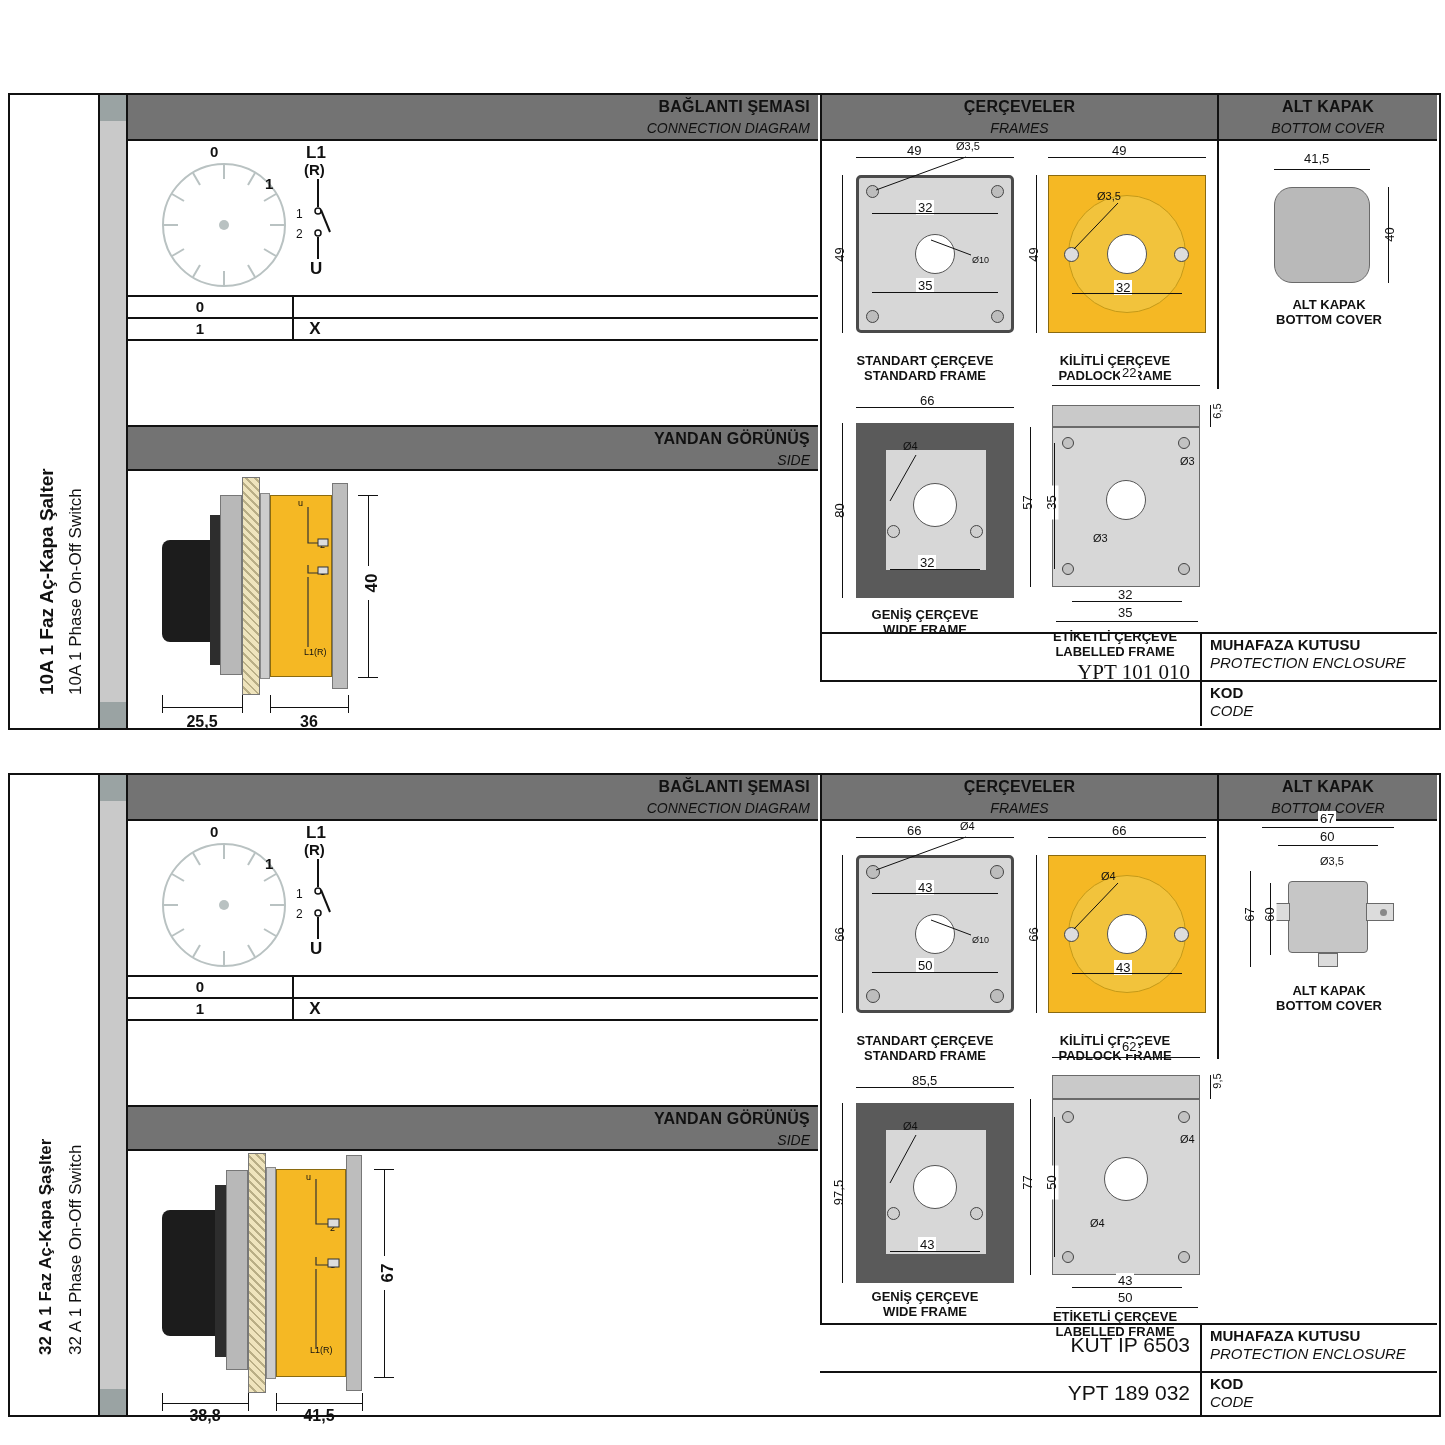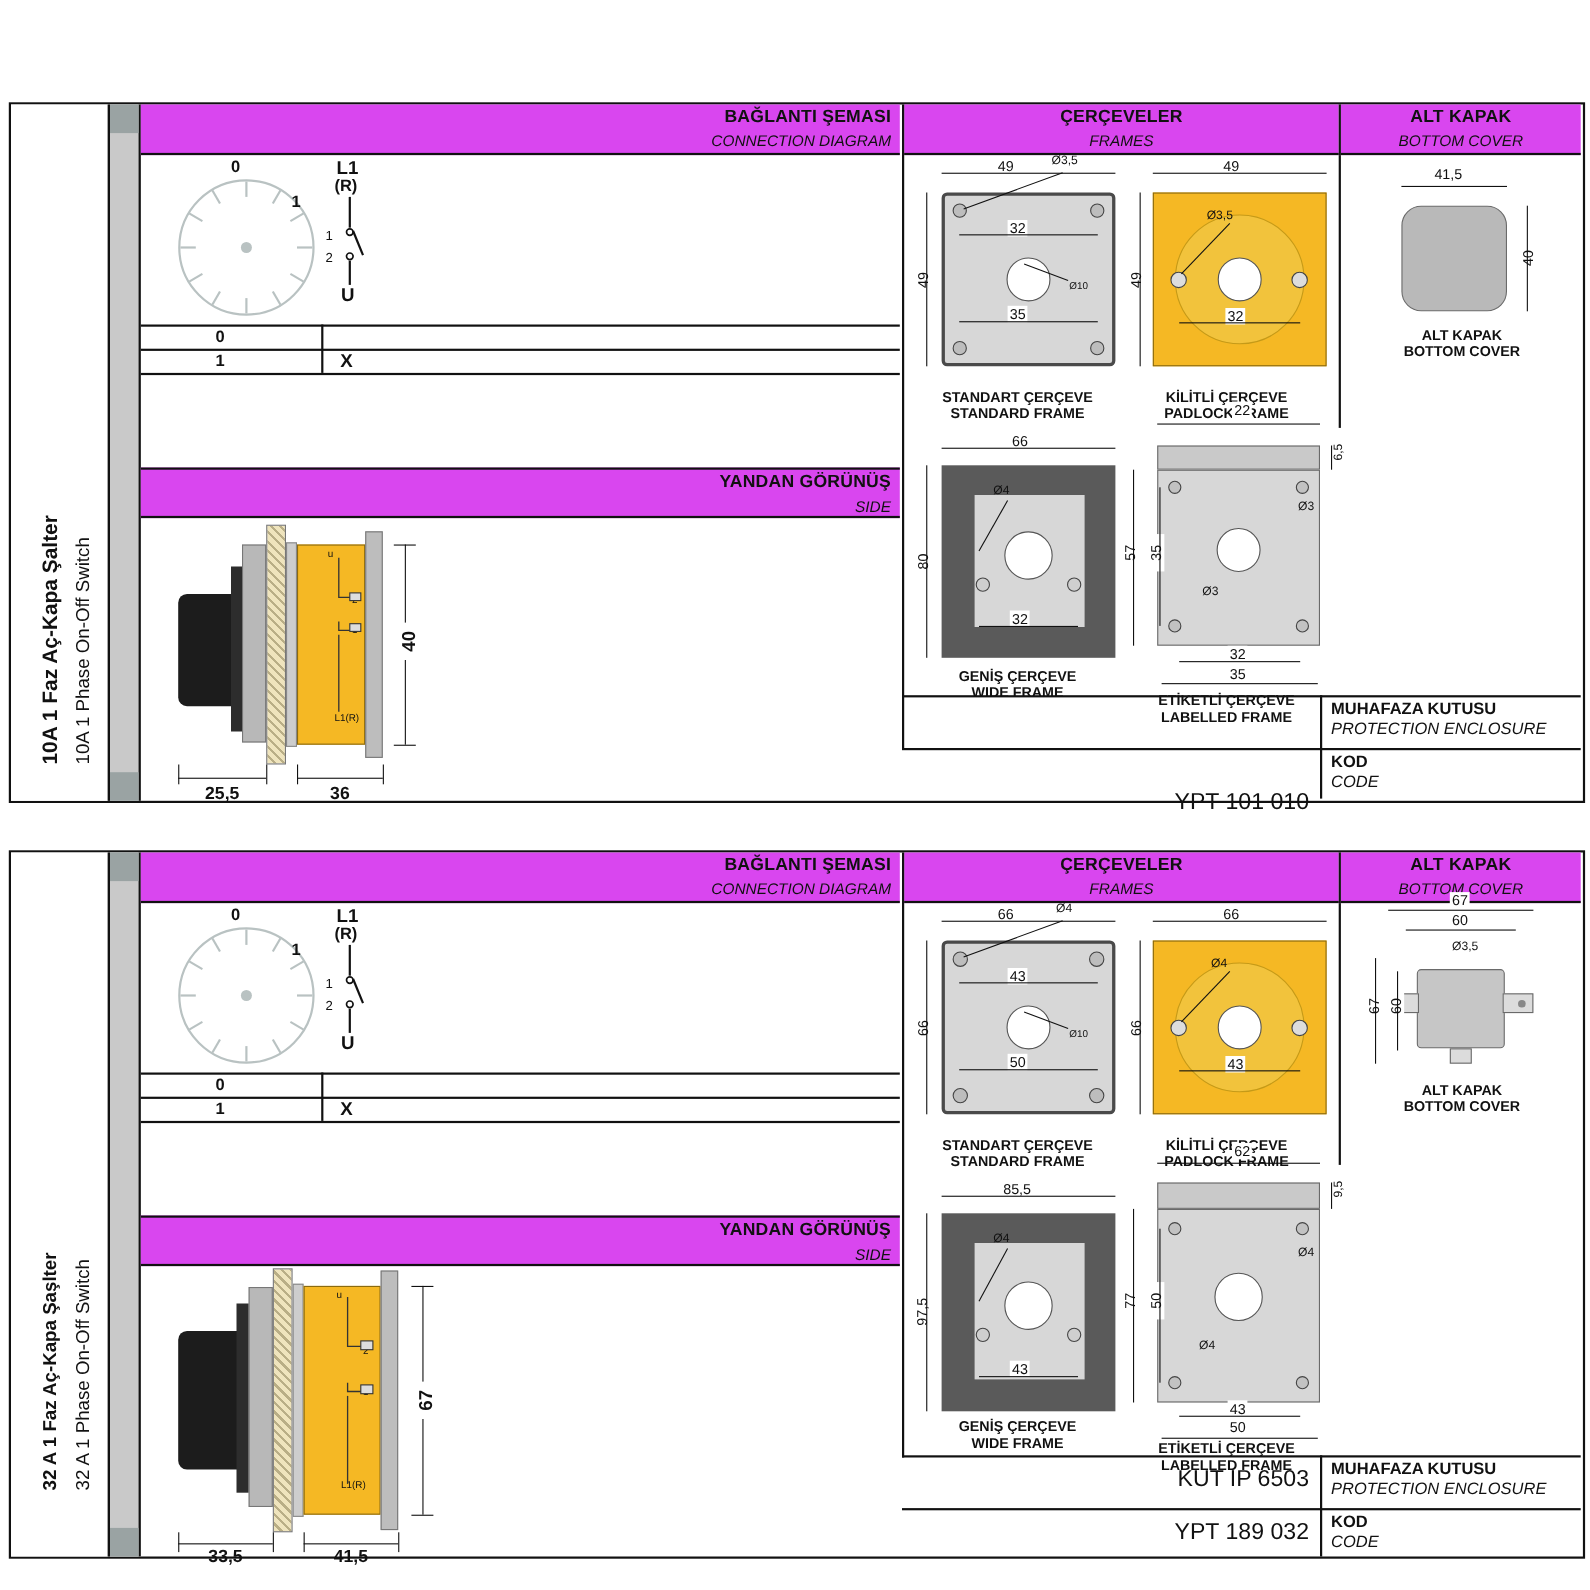--- a/index.html
+++ b/index.html
@@ -16,21 +16,21 @@
   .vtxt.bold{font-weight:bold;font-size:19px;}
   .vtxt.reg{font-size:17px;}
 
   
   .greycol{position:absolute;top:0;width:26px;height:100%;background:#c9c9c9;border-right:2px solid #111;border-left:2px solid #111;}
   .greycol .cap{position:absolute;left:0;width:100%;height:26px;background:#9aa3a3;}
   .greycol .cap.t{top:0;}
   .greycol .cap.b{bottom:0;}
 
   
-  .hdr{position:absolute;background:#d946ef;border-bottom:2px solid #111;box-sizing:border-box;}
+  .hdr{position:absolute;background:#737373;border-bottom:2px solid #111;box-sizing:border-box;}
   .hdr .t1{position:absolute;right:8px;top:3px;font-weight:bold;font-size:16px;letter-spacing:.2px;}
   .hdr .t2{position:absolute;right:8px;top:25px;font-style:italic;font-size:14px;}
   .hdr.center .t1,.hdr.center .t2{right:auto;left:0;width:100%;text-align:center;}
 
   .vline{position:absolute;width:2px;background:#111;}
   .hline{position:absolute;height:2px;background:#111;}
 
   .lbl{position:absolute;font-size:13px;}
   .lbl.c{text-align:center;}
   .lbl.b{font-weight:bold;}
@@ -269,21 +269,21 @@
     <div class="capt" style="left:1210px;top:202px;width:218px;">ALT KAPAK</div>
     <div class="capt" style="left:1210px;top:217px;width:218px;">BOTTOM COVER</div>
 
     <div class="hline" style="left:810px;top:537px;width:617px;"></div>
     <div class="hline" style="left:810px;top:585px;width:617px;"></div>
     <div class="vline" style="left:1190px;top:537px;height:94px;"></div>
     <div class="bottomrow" style="left:1192px;top:539px;width:236px;height:46px;">
       <div class="k1">MUHAFAZA KUTUSU</div>
       <div class="k2">PROTECTION ENCLOSURE</div>
     </div>
-    <div class="bottomrow" style="left:812px;top:614px;width:378px;height:44px;">
+    <div class="bottomrow" style="left:812px;top:557px;width:378px;height:44px;font-family:Liberation Serif, serif;">
       <div class="code">YPT 101 010</div>
     </div>
     <div class="bottomrow" style="left:1192px;top:587px;width:236px;height:44px;">
       <div class="k1">KOD</div>
       <div class="k2">CODE</div>
     </div>
   </div>
 
   <div class="block b2">
 
@@ -376,21 +376,21 @@
       <polyline points="40,10 40,55 56,55" fill="none" stroke="#333" stroke-width="1.2"></polyline>
       <rect x="52" y="50" width="11" height="8" fill="#ddd" stroke="#333" stroke-width="1"></rect>
       <polyline points="40,88 40,96 56,96" fill="none" stroke="#333" stroke-width="1.2"></polyline>
       <rect x="52" y="90" width="11" height="8" fill="#ddd" stroke="#333" stroke-width="1"></rect>
       <polyline points="40,100 40,180" fill="none" stroke="#333" stroke-width="1.2"></polyline>
     </svg>
 
     <div class="dim dimh" style="left:152px;top:628px;width:86px;"></div>
     <div class="dim dimv" style="left:152px;top:618px;height:18px;"></div>
     <div class="dim dimv" style="left:238px;top:618px;height:18px;"></div>
-    <div class="lbl b c" style="left:150px;top:632px;width:90px;font-size:16px;">33,5</div>
+    <div class="lbl b c" style="left:150px;top:632px;width:90px;font-size:16px;">38,8</div>
 
     <div class="dim dimh" style="left:266px;top:628px;width:86px;"></div>
     <div class="dim dimv" style="left:266px;top:618px;height:18px;"></div>
     <div class="dim dimv" style="left:352px;top:618px;height:18px;"></div>
     <div class="lbl b c" style="left:264px;top:632px;width:90px;font-size:16px;">41,5</div>
 
     <div class="dim dimv" style="left:374px;top:394px;height:208px;"></div>
     <div class="dim dimh" style="left:364px;top:394px;width:20px;"></div>
     <div class="dim dimh" style="left:364px;top:602px;width:20px;"></div>
     <div class="dimtext v" style="left:361px;top:488px;width:30px;text-align:center;font-weight:bold;font-size:17px;">67</div>

